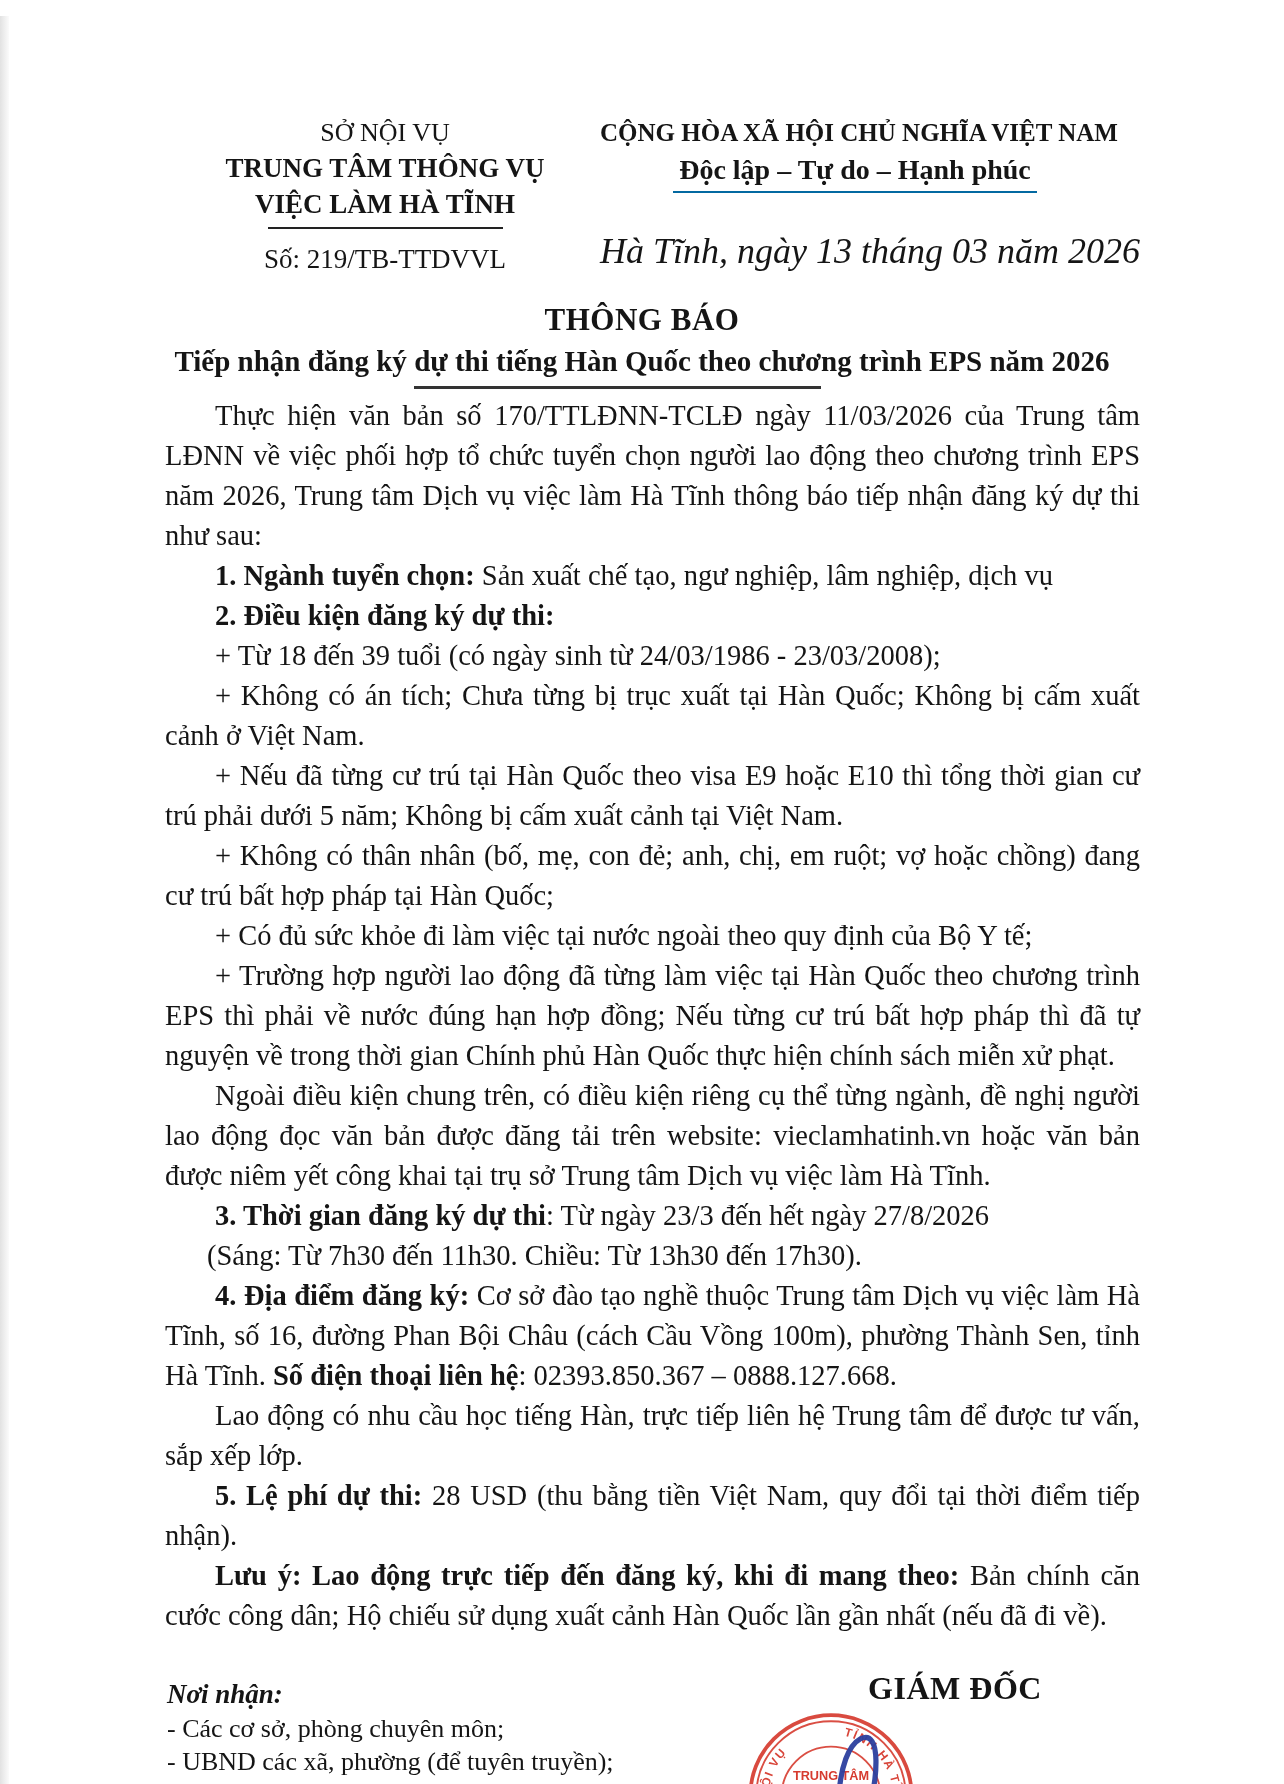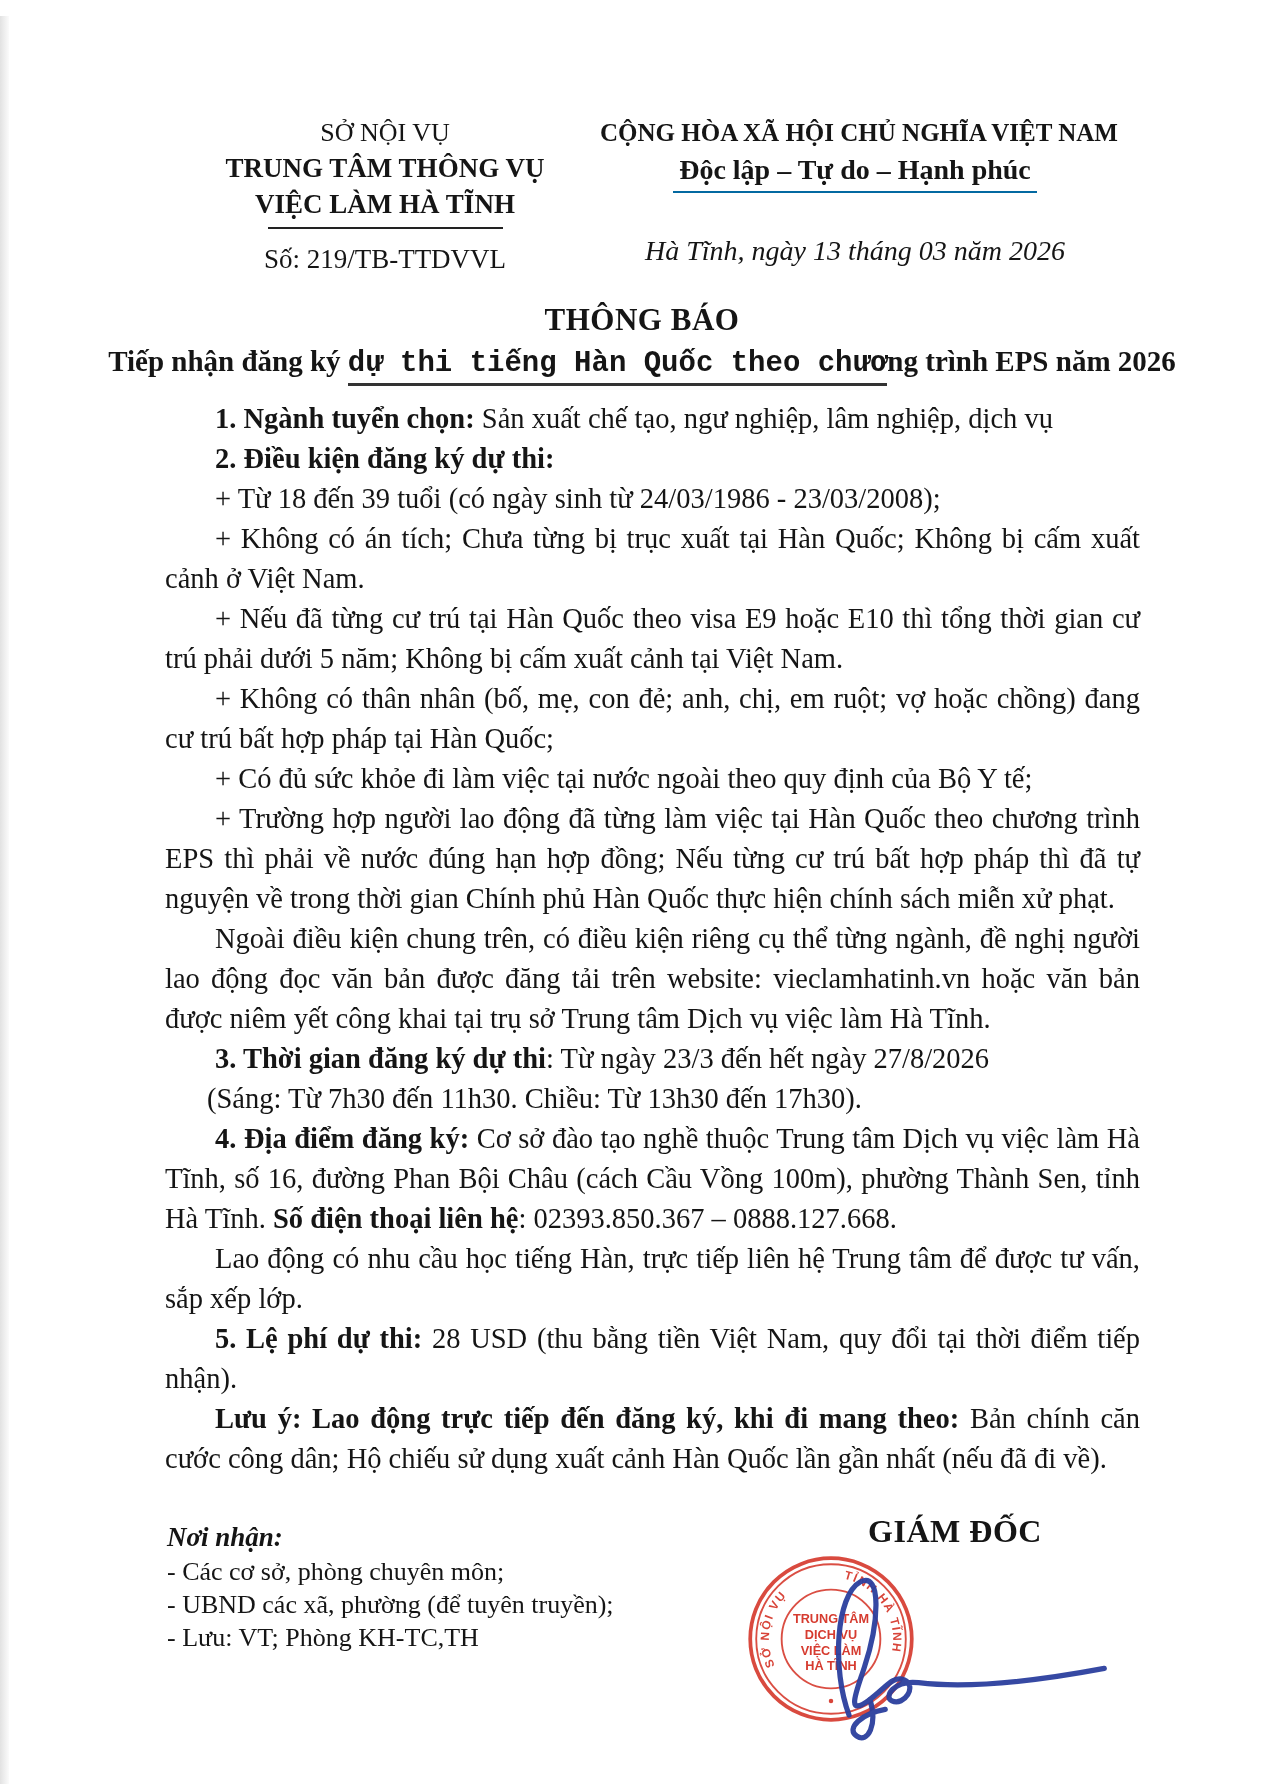--- a/index.html
+++ b/index.html
@@ -31,27 +31,27 @@
 
   .header-right {
     position: absolute; left: 600px; top: 100px; width: 510px; text-align: center;
   }
   .motto1 { font-size: 25px; line-height: 34px; font-weight: bold; white-space: nowrap; }
   .motto2 { margin-top: 2px; }
   .motto2-inner {
     display: inline-block; font-size: 28px; line-height: 36px; font-weight: bold;
     border-bottom: 2px solid #0369a1; padding: 0 6px 3px;
   }
-  .place-date { font-size: 28px; line-height: 36px; font-style: italic; margin-top: 40px; white-space: nowrap; }
+  .place-date { font-size: 36px; line-height: 36px; font-style: italic; margin-top: 40px; white-space: nowrap; }
 
   
   .title-block { text-align: center; margin-top: 12px; }
   .doc-title { font-size: 31px; line-height: 40px; font-weight: bold; letter-spacing: .5px; }
   .doc-subject { font-size: 29px; line-height: 42px; font-weight: bold; }
-  .doc-subject .u { border-bottom: 3px solid #333; padding-bottom: 3px; font-family: Liberation Mono, monospace; }
+  .doc-subject .u { border-bottom: 3px solid #333; padding-bottom: 9px; }
 
   
   .body {
     margin: 14px 144px 0 165px;
     font-size: 28.5px; line-height: 40px;
   }
   .body p { text-align: justify; }
   .p-indent { text-indent: 50px; }
   .p-hours { text-indent: 42px; text-align: left !important; }
   .b { font-weight: bold; }
@@ -94,20 +94,21 @@
       <div class="place-date">Hà Tĩnh, ngày 13 tháng 03 năm 2026</div>
     </div>
   </header>
 
   <section class="title-block">
     <div class="doc-title">THÔNG BÁO</div>
     <div class="doc-subject"><span>Tiếp nhận đăng ký </span><span class="u">dự thi tiếng Hàn Quốc theo chươ</span><span>ng trình EPS năm 2026</span></div>
   </section>
 
   <section class="body">
+    <p class="p-indent">Thực hiện văn bản số 170/TTLĐNN-TCLĐ ngày 11/03/2026 của Trung tâm LĐNN về việc phối hợp tổ chức tuyển chọn người lao động theo chương trình EPS năm 2026, Trung tâm Dịch vụ việc làm Hà Tĩnh thông báo tiếp nhận đăng ký dự thi như sau:</p>
     <p class="p-indent"><span class="b">1. Ngành tuyển chọn:</span><span> Sản xuất chế tạo, ngư nghiệp, lâm nghiệp, dịch vụ</span></p>
     <p class="p-indent"><span class="b">2. Điều kiện đăng ký dự thi:</span></p>
     <p class="p-indent">+ Từ 18 đến 39 tuổi (có ngày sinh từ 24/03/1986 - 23/03/2008);</p>
     <p class="p-indent">+ Không có án tích; Chưa từng bị trục xuất tại Hàn Quốc; Không bị cấm xuất cảnh ở Việt Nam.</p>
     <p class="p-indent">+ Nếu đã từng cư trú tại Hàn Quốc theo visa E9 hoặc E10 thì tổng thời gian cư trú phải dưới 5 năm; Không bị cấm xuất cảnh tại Việt Nam.</p>
     <p class="p-indent">+ Không có thân nhân (bố, mẹ, con đẻ; anh, chị, em ruột; vợ hoặc chồng) đang cư trú bất hợp pháp tại Hàn Quốc;</p>
     <p class="p-indent">+ Có đủ sức khỏe đi làm việc tại nước ngoài theo quy định của Bộ Y tế;</p>
     <p class="p-indent">+ Trường hợp người lao động đã từng làm việc tại Hàn Quốc theo chương trình EPS thì phải về nước đúng hạn hợp đồng; Nếu từng cư trú bất hợp pháp thì đã tự nguyện về trong thời gian Chính phủ Hàn Quốc thực hiện chính sách miễn xử phạt.</p>
     <p class="p-indent">Ngoài điều kiện chung trên, có điều kiện riêng cụ thể từng ngành, đề nghị người lao động đọc văn bản được đăng tải trên website: vieclamhatinh.vn hoặc văn bản được niêm yết công khai tại trụ sở Trung tâm Dịch vụ việc làm Hà Tĩnh.</p>
     <p class="p-indent"><span class="b">3. Thời gian đăng ký dự thi</span><span>: Từ ngày 23/3 đến hết ngày 27/8/2026</span></p>

